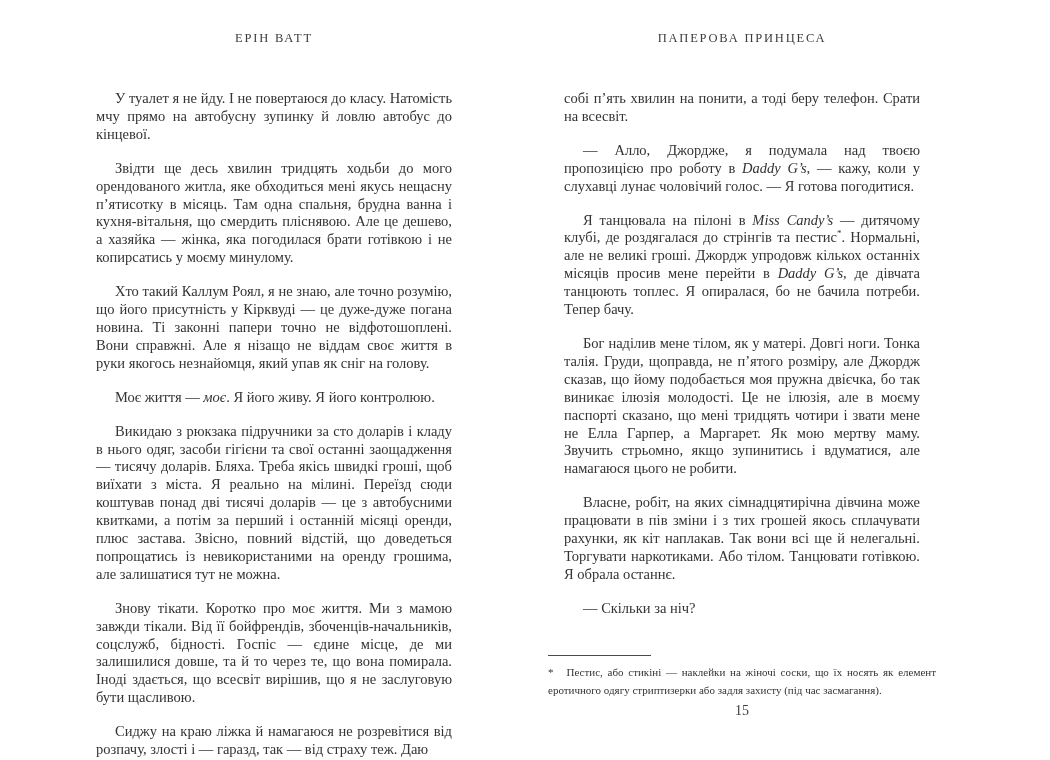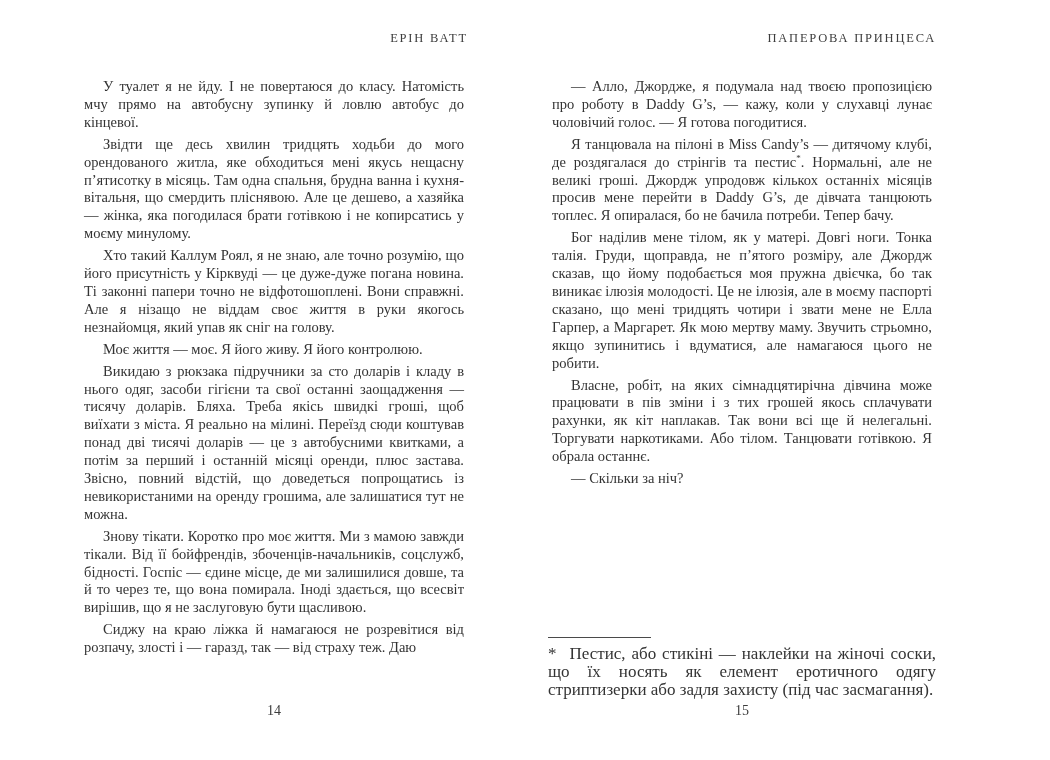--- a/index.html
+++ b/index.html
@@ -21,43 +21,43 @@
     height: 760px;
     display: flex;
     flex-direction: column;
     overflow: hidden;
   }
   .page-left  { left: 80px;  }
   .page-right { left: 548px; }
 
   .running-head {
     margin-top: 31px;
-    text-align: right;
+    text-align: center;
     font-size: 12.5px;
     letter-spacing: 1.8px;
     color: #3c3c3c;
     flex: 0 0 auto;
   }
   .page-body {
     margin-top: 28px;
     font-size: 14.5px;
     line-height: 17.9px;
     color: #333333;
     text-align: justify;
     flex: 0 0 auto;
   }
-  p.para { margin: 4px; text-indent: 19px; }
+  p.para { margin: 16px; text-indent: 19px; }
   p.para.no-indent { text-indent: 0; }
-  .italic { }
+  .italic { font-style: italic; }
   sup { font-size: 9px; line-height: 0; vertical-align: super; }
 
   .footnote {
     margin-top: auto;
     flex: 0 0 auto;
-    font-size: 17px;
+    font-size: 11px;
     line-height: 18px;
     color: #333333;
     text-align: justify;
   }
   .footnote-rule {
     width: 103px;
     border-top: 1px solid #4a4a4a;
     margin-bottom: 7px;
   }
   .footnote-marker { padding-right: 13px; }
@@ -87,20 +87,21 @@
         <p class="para"><span>Викидаю з рюкзака підручники за сто доларів і кладу в нього одяг, засоби гігієни та свої останні заощадження — тисячу доларів. Бляха. Треба якісь швидкі гроші, щоб виїхати з міста. Я реально на мілині. Переїзд сюди коштував понад дві тисячі доларів — це з автобусними квитками, а потім за перший і останній місяці оренди, плюс застава. Звісно, повний відстій, що доведеться попрощатись із невикористаними на оренду грошима, але залишатися тут не можна.</span></p>
         <p class="para"><span>Знову тікати. Коротко про моє життя. Ми з мамою завжди тікали. Від її бойфрендів, збоченців-начальників, соцслужб, бідності. Госпіс — єдине місце, де ми залишилися довше, та й то через те, що вона помирала. Іноді здається, що всесвіт вирішив, що я не заслуговую бути щасливою.</span></p>
         <p class="para"><span>Сиджу на краю ліжка й намагаюся не розревітися від розпачу, злості і — гаразд, так — від страху теж. Даю</span></p>
       </div>
     <div class="page-number">14</div>
   </section>
 
   <section class="page page-right">
     <header class="running-head">ПАПЕРОВА ПРИНЦЕСА</header>
     <div class="page-body">
+        <p class="para no-indent"><span>собі п’ять хвилин на понити, а тоді беру телефон. Срати на всесвіт.</span></p>
         <p class="para"><span>— Алло, Джордже, я подумала над твоєю пропозицією про роботу в </span><span class="italic">Daddy G’s</span><span>, — кажу, коли у слухавці лунає чоловічий голос. — Я готова погодитися.</span></p>
         <p class="para"><span>Я танцювала на пілоні в </span><span class="italic">Miss Candy’s</span><span> — дитячому клубі, де роздягалася до стрінгів та пестис</span><sup>*</sup><span>. Нормальні, але не великі гроші. Джордж упродовж кількох останніх місяців просив мене перейти в </span><span class="italic">Daddy G’s</span><span>, де дівчата танцюють топлес. Я опиралася, бо не бачила потреби. Тепер бачу.</span></p>
         <p class="para"><span>Бог наділив мене тілом, як у матері. Довгі ноги. Тонка талія. Груди, щоправда, не п’ятого розміру, але Джордж сказав, що йому подобається моя пружна двієчка, бо так виникає ілюзія молодості. Це не ілюзія, але в моєму паспорті сказано, що мені тридцять чотири і звати мене не Елла Гарпер, а Маргарет. Як мою мертву маму. Звучить стрьомно, якщо зупинитись і вдуматися, але намагаюся цього не робити.</span></p>
         <p class="para"><span>Власне, робіт, на яких сімнадцятирічна дівчина може працювати в пів зміни і з тих грошей якось сплачувати рахунки, як кіт наплакав. Так вони всі ще й нелегальні. Торгувати наркотиками. Або тілом. Танцювати готівкою. Я обрала останнє.</span></p>
         <p class="para"><span>— Скільки за ніч?</span></p>
       </div>
     <div class="footnote">
       <div class="footnote-rule"></div>
       <div class="footnote-text"><span class="footnote-marker">*</span><span><span>Пестис, або стикіні — наклейки на жіночі соски, що їх носять як елемент еротичного одягу стриптизерки або задля захисту (під час засмагання).</span></span></div>
     </div>

